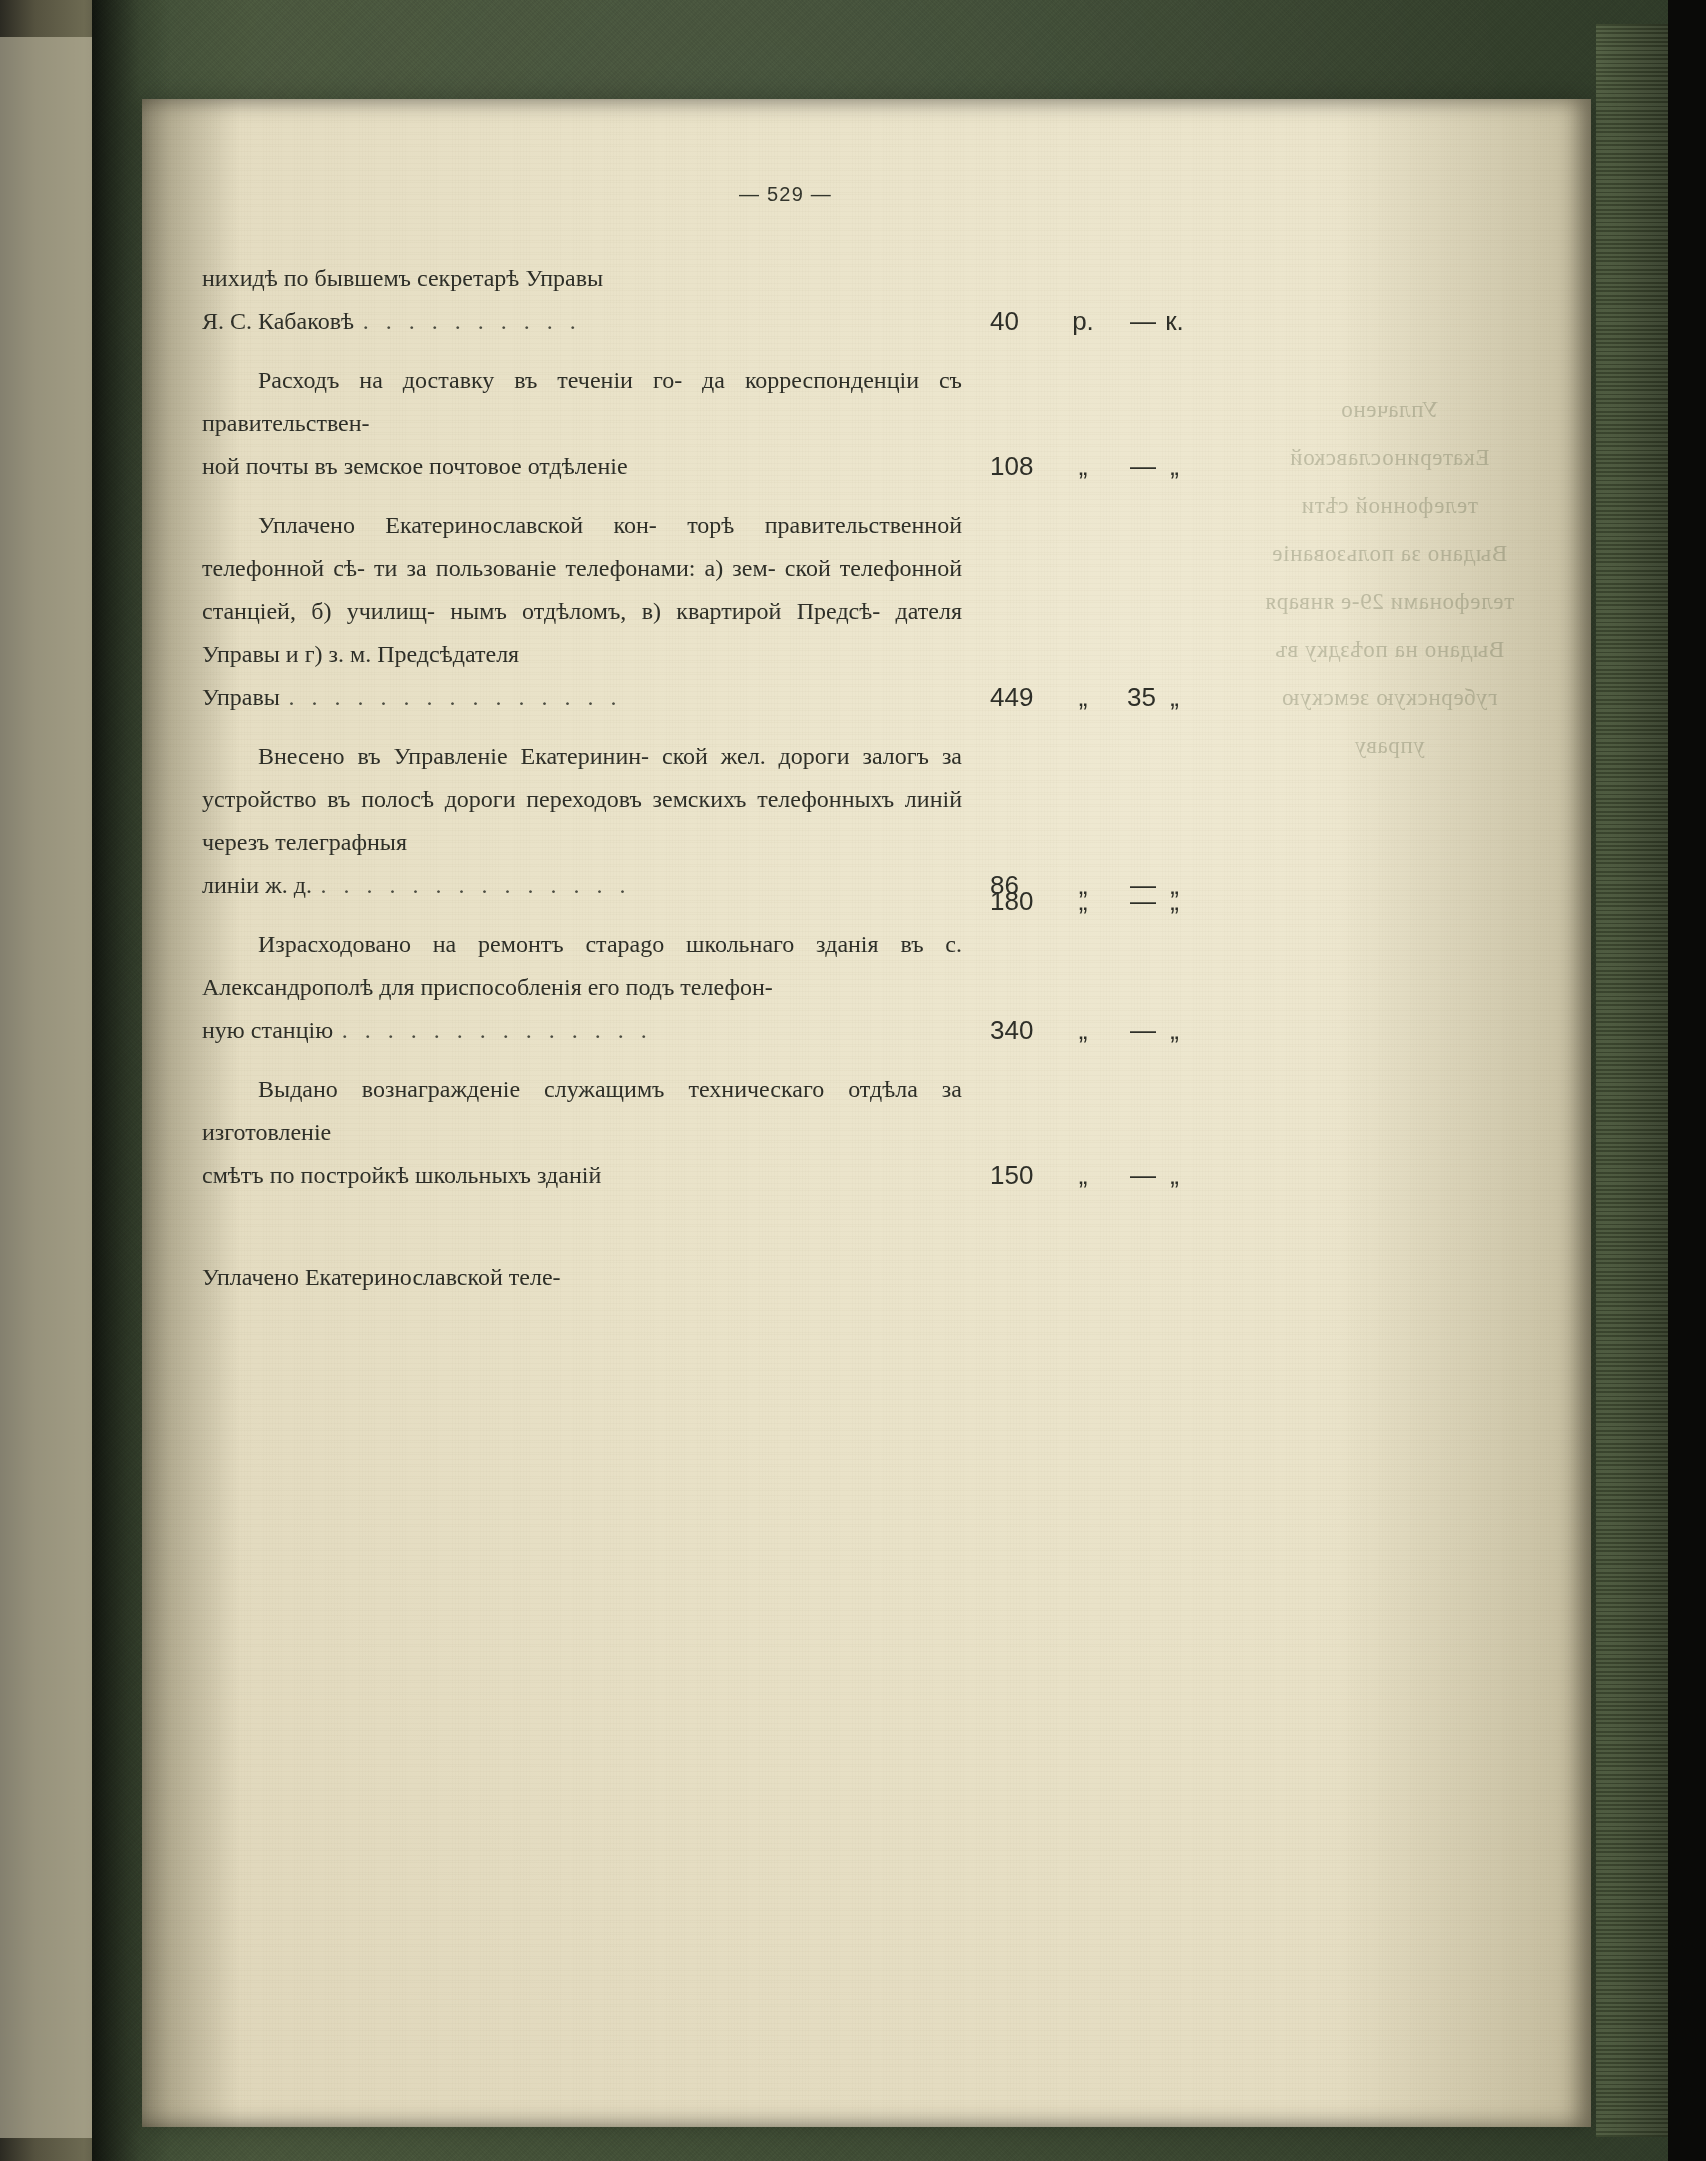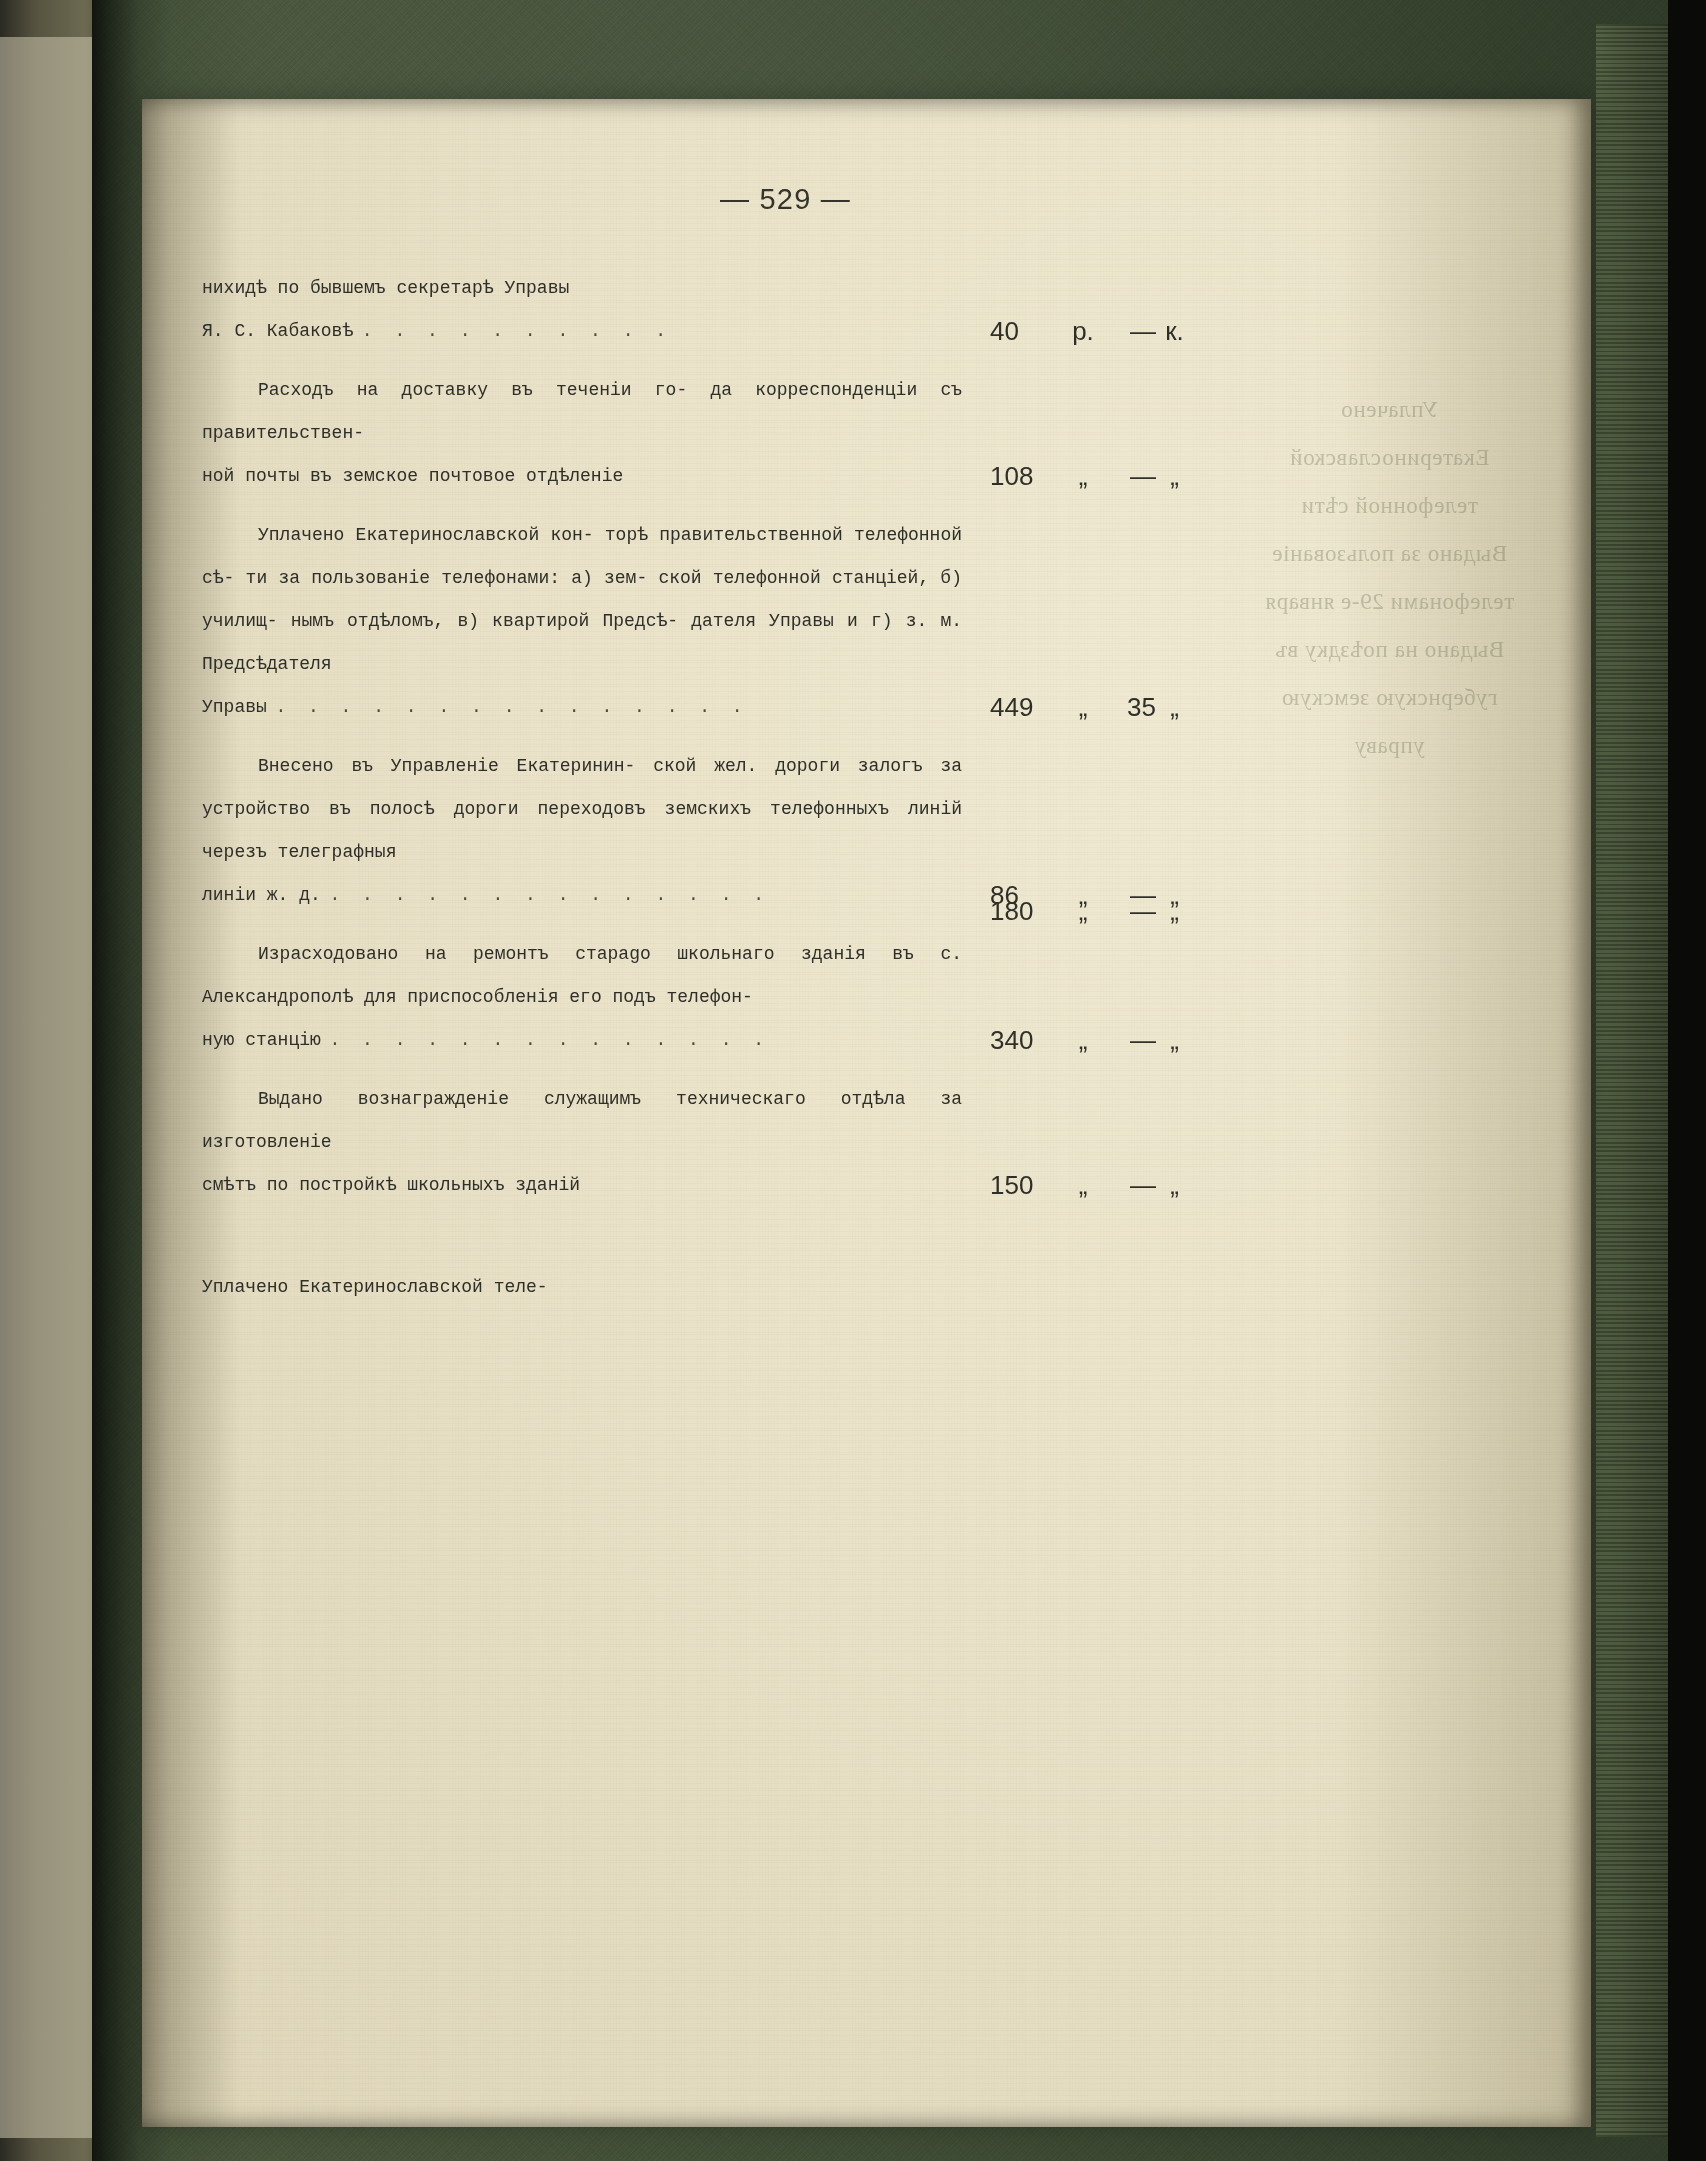--- a/index.html
+++ b/index.html
@@ -121,35 +121,35 @@
   
   .text-col {
     position: absolute;
     left: 202px;
     top: 183px;
     width: 1051px;
     color: #2a2b26;
   }
   .folio {
     text-align: center;
-    font-size: 29px;
+    font-size: 20px;
     letter-spacing: 1.2px;
     margin: 0 0 51px 0;
     padding-left: 116px;
     color: #33352c;
     font-family: "Liberation Sans", sans-serif;
   }
 
   .entry {
     position: relative;
     margin-bottom: 16px;
   }
   .para {
-    font-family: Liberation Mono, monospace;
-    font-size: 18px;
+    font-family: Liberation Serif, serif;
+    font-size: 24px;
     line-height: 43px;
     color: #2e2f28;
     width: 760px;
     text-align: justify;
   }
   .para .indent { display: inline-block; width: 56px; }
   .para .lastline {
     display: block;
     text-align: left;
     white-space: nowrap;

